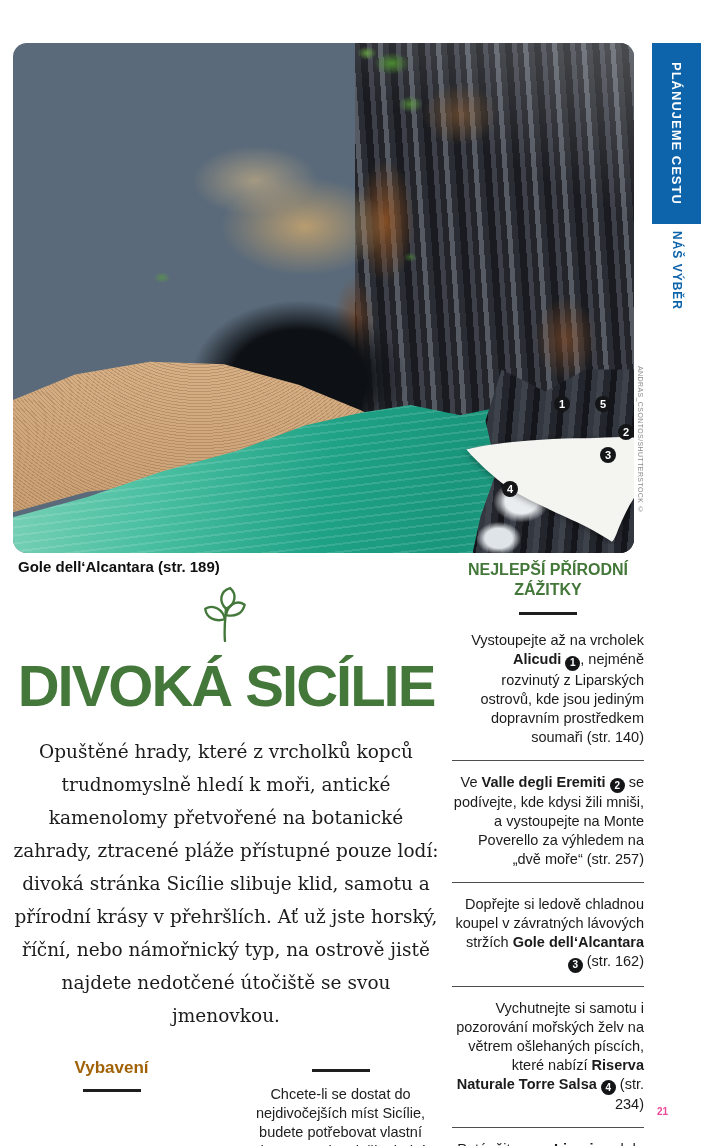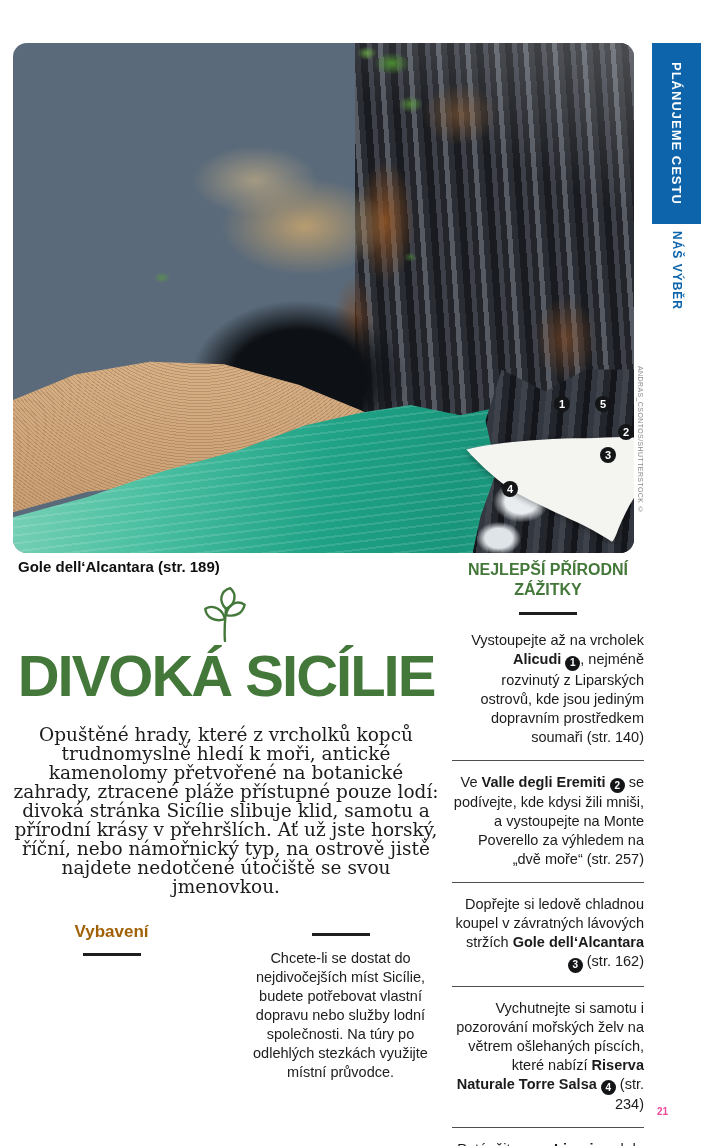--- a/index.html
+++ b/index.html
@@ -65,23 +65,23 @@
   .tab-blue span{writing-mode:vertical-rl;color:#fff;font-weight:bold;font-size:13px;letter-spacing:1px;white-space:nowrap;}
   .nas-vyber{position:absolute;left:652px;top:231px;width:49px;height:110px;display:flex;justify-content:center;}
   .nas-vyber span{writing-mode:vertical-rl;color:#0e64ab;font-weight:bold;font-size:12px;letter-spacing:1px;white-space:nowrap;}
   .credit{position:absolute;left:637px;top:366px;writing-mode:vertical-rl;
     font-size:7px;color:#8b8b8b;letter-spacing:.4px;white-space:nowrap;}
 
   
   .main-left{position:absolute;left:10px;top:558px;width:432px;}
   .caption{font-weight:bold;font-size:15px;color:#0f0f0f;padding-left:8px;}
   .sprout-wrap{text-align:center;margin-top:11px;height:56px;}
-  .title{margin-top:4px;text-align:center;font-weight:bold;font-size:58px;line-height:1.02;
+  .title{margin-top:14px;text-align:center;font-weight:bold;font-size:58px;line-height:1.02;
     letter-spacing:-2px;color:#44783a;white-space:nowrap;}
-  .intro{margin-top:20px;font-family:"DejaVu Serif",serif;font-size:18.5px;line-height:19px;
+  .intro{margin-top:20px;font-family:"DejaVu Serif",serif;font-size:18.5px;line-height:33px;
     text-align:center;color:#1c1c1c;}
   .cols{display:flex;gap:26px;margin-top:26px;}
   .col{flex:1;}
   .col-h{color:#a16207;font-weight:bold;font-size:17px;text-align:center;}
   .rule{width:58px;height:3px;background:#1e1e1e;margin:11px auto 13px;}
   .col-b{font-size:14.5px;line-height:19px;text-align:center;color:#202020;}
 
   
   .rail{position:absolute;left:452px;top:560px;width:192px;}
   .rail-h{color:#44783a;font-weight:bold;font-size:16px;line-height:20px;text-align:center;}

